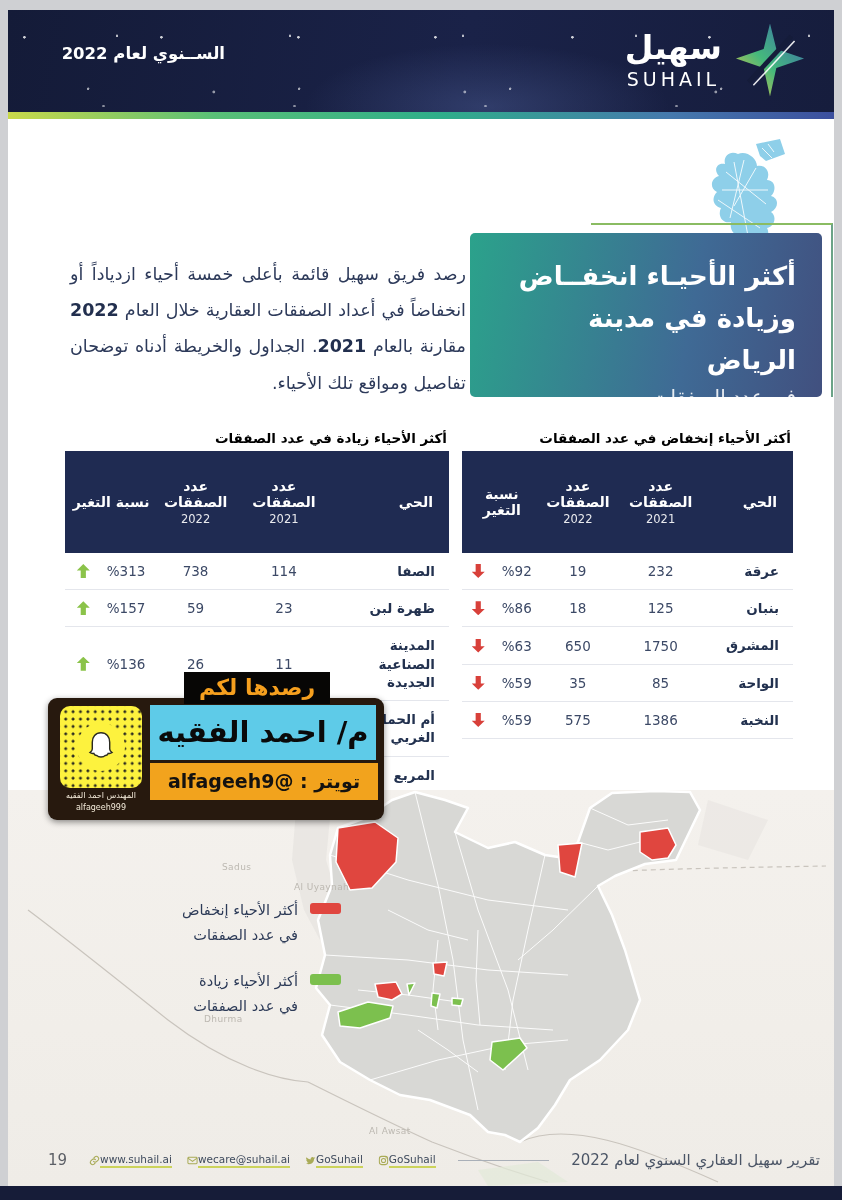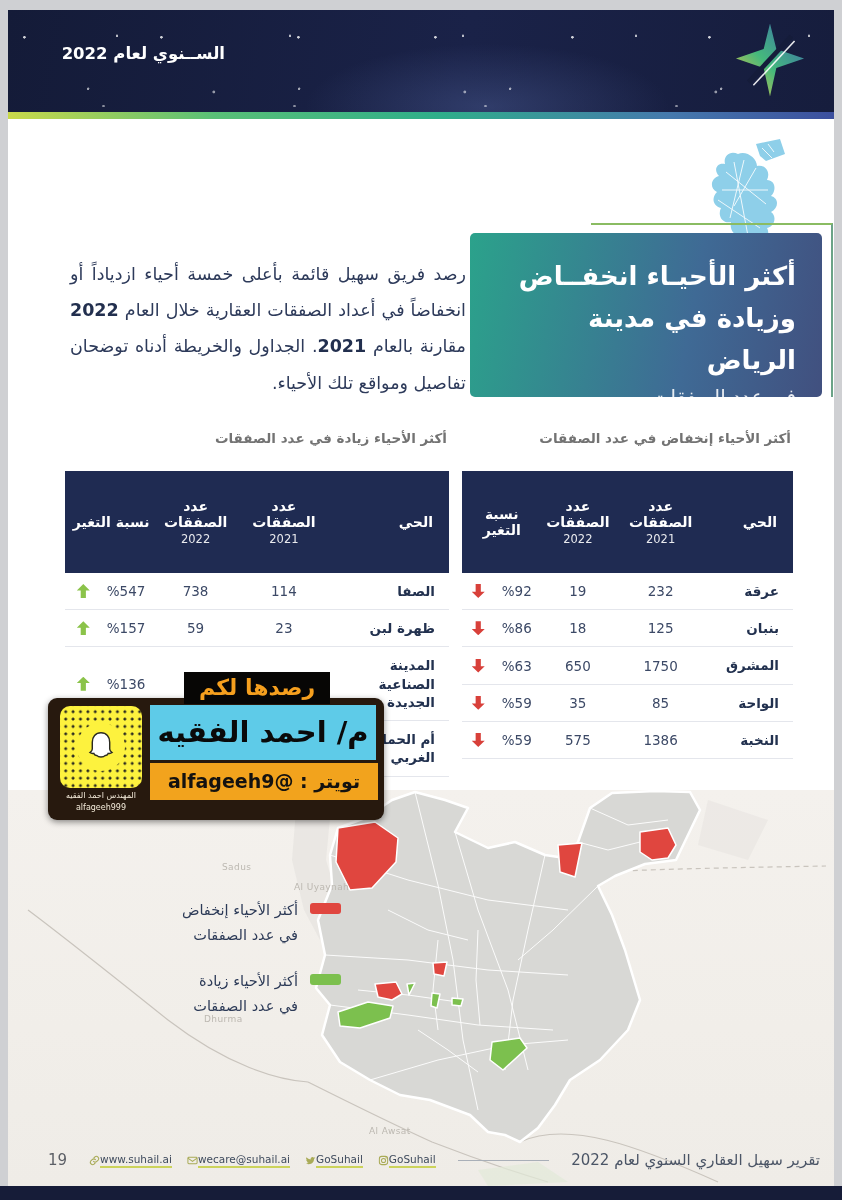--- a/index.html
+++ b/index.html
@@ -62,21 +62,21 @@
   .intro{
     position:absolute;left:62px;top:228px;width:396px;direction:rtl;
     text-align:justify;font-size:17.5px;line-height:2.08;color:#2d3a5a;font-weight:500;
   }
   .intro b{font-weight:800;color:#222f4e;}
 
   
   .tblwrap{position:absolute;top:420px;}
   .tbl-inc{left:57px;width:384px;}
   .tbl-dec{left:454px;width:331px;}
-  .tbl-title{direction:rtl;text-align:right;font-size:13.5px;font-weight:bold;color:#737373;margin:0 2px 25px 0;}
+  .tbl-title{direction:rtl;text-align:right;font-size:13.5px;font-weight:bold;color:#000000;margin:0 2px 5px 0;}
   table.ntable{width:100%;border-collapse:collapse;table-layout:fixed;}
   .ntable thead th{
     background:#1f2b52;color:#fff;font-weight:bold;font-size:14px;
     padding:27px 4px;height:42px;vertical-align:middle;text-align:center;
   }
   .ntable thead th.th-dist{text-align:right;padding-right:16px;}
   .ntable .yr{font-size:11.5px;font-weight:400;opacity:.9;margin-top:2px;}
   .ntable tbody td{
     border-bottom:1px solid #e4e6ec;padding:9px 4px;text-align:center;
     font-size:13.5px;color:#3c4966;height:18px;vertical-align:middle;
@@ -158,20 +158,24 @@
           <linearGradient id="starg" x1="0" y1="1" x2="1" y2="0">
             <stop offset="0" stop-color="#f5c33b"></stop>
             <stop offset="0.45" stop-color="#45b97c"></stop>
             <stop offset="1" stop-color="#3a66b0"></stop>
           </linearGradient>
         </defs>
         <path d="M45 2 L53 34 L88 46 L53 58 L45 94 L37 58 L2 46 L37 34 Z" fill="url(#starg)"></path>
         <path d="M18 76 L72 18" stroke="#151c3a" stroke-width="6"></path>
         <path d="M24 80 L76 24" stroke="#ffffff" stroke-width="2" opacity="0.9"></path>
       </svg>
+      <div class="logo-word">
+        <div class="ar">سهيل</div>
+        <div class="en">SUHAIL</div>
+      </div>
     </div>
   </div>
   <div class="header-stripe"></div>
 
   <svg class="minimap" viewBox="0 0 104 124">
     <path fill="#8ecfe9" d="M70 6 L94 1 L99 16 L80 23 L74 18 Z"></path>
     <path fill="#8ecfe9" d="M52 16 C44 12 37 18 39 26 C31 24 27 32 33 38 C25 40 23 50 31 54 C25 60 27 68 35 70 C31 78 37 86 45 84 C43 94 51 100 57 96 C59 106 67 108 71 102 C79 104 85 98 81 90 C89 88 91 78 85 74 C93 70 93 60 85 58 C91 52 89 42 81 42 C85 34 79 26 71 28 C71 20 60 12 52 16 Z"></path>
     <path fill="#8ecfe9" d="M57 96 L62 118 L52 112 Z"></path>
     <g stroke="#ffffff" stroke-width="1" opacity="0.85" fill="none">
       <path d="M40 34 L80 66"></path>
@@ -299,21 +303,21 @@
           <th>نسبة التغير</th>
         </tr>
       </thead>
       <tbody>
         <tr>
           <td class="dist">الصفا</td>
           <td>114</td>
           <td>738</td>
           <td>
               <div class="chg">
-                <span>%547</span>
+                <span>%313</span>
                 <span class="arr arr-up"></span>
               </div>
             </td>
         </tr>
         <tr>
           <td class="dist">ظهرة لبن</td>
           <td>23</td>
           <td>59</td>
           <td>
               <div class="chg">

